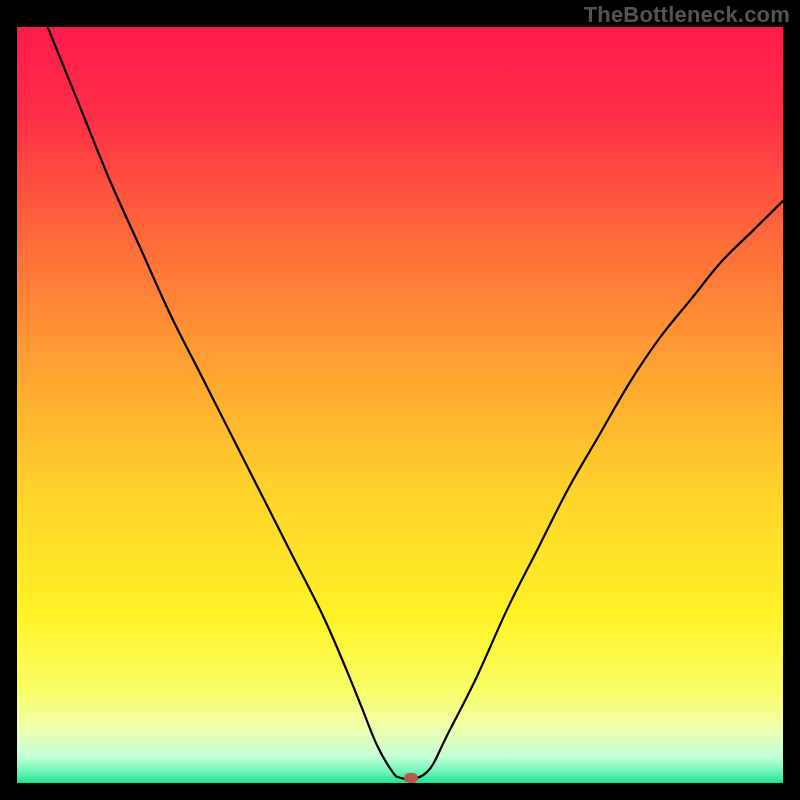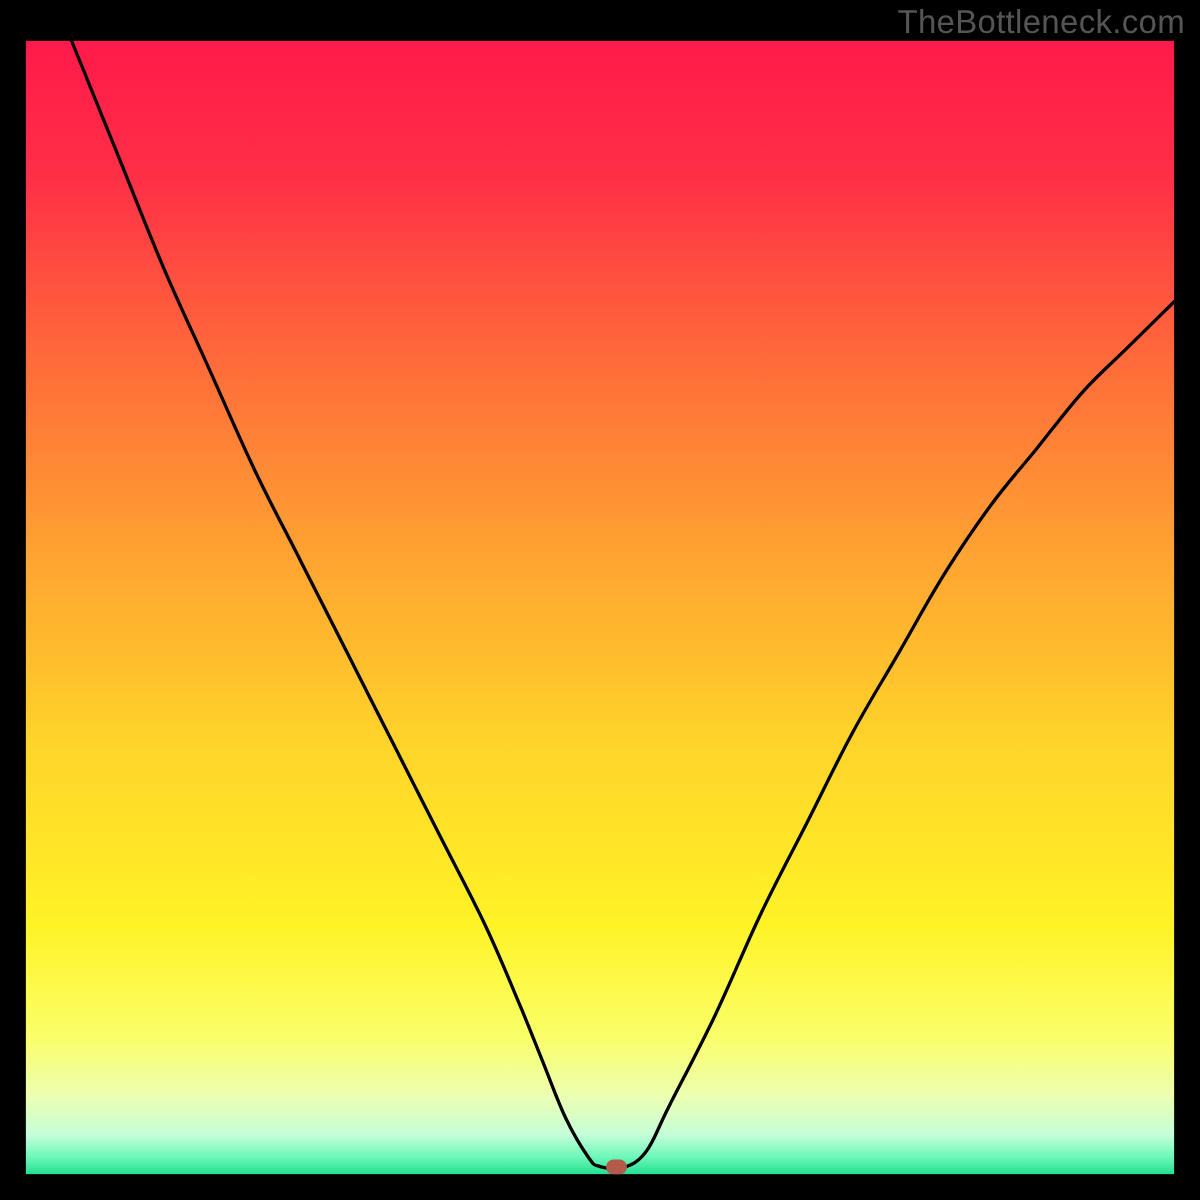--- a/index.html
+++ b/index.html
@@ -16,21 +16,21 @@
     width: 800px;
     height: 800px;
     background: #000;
   }
   .watermark {
     position: absolute;
     top: 2px;
     right: 10px;
     color: #555;
     font-size: 22px;
-    font-weight: 400;
+    font-weight: 700;
     z-index: 5;
     letter-spacing: 0.2px;
     text-align: right;
   }
   .plot-frame {
     position: absolute;
     left: 17px;
     top: 27px;
     width: 766px;
     height: 756px;

